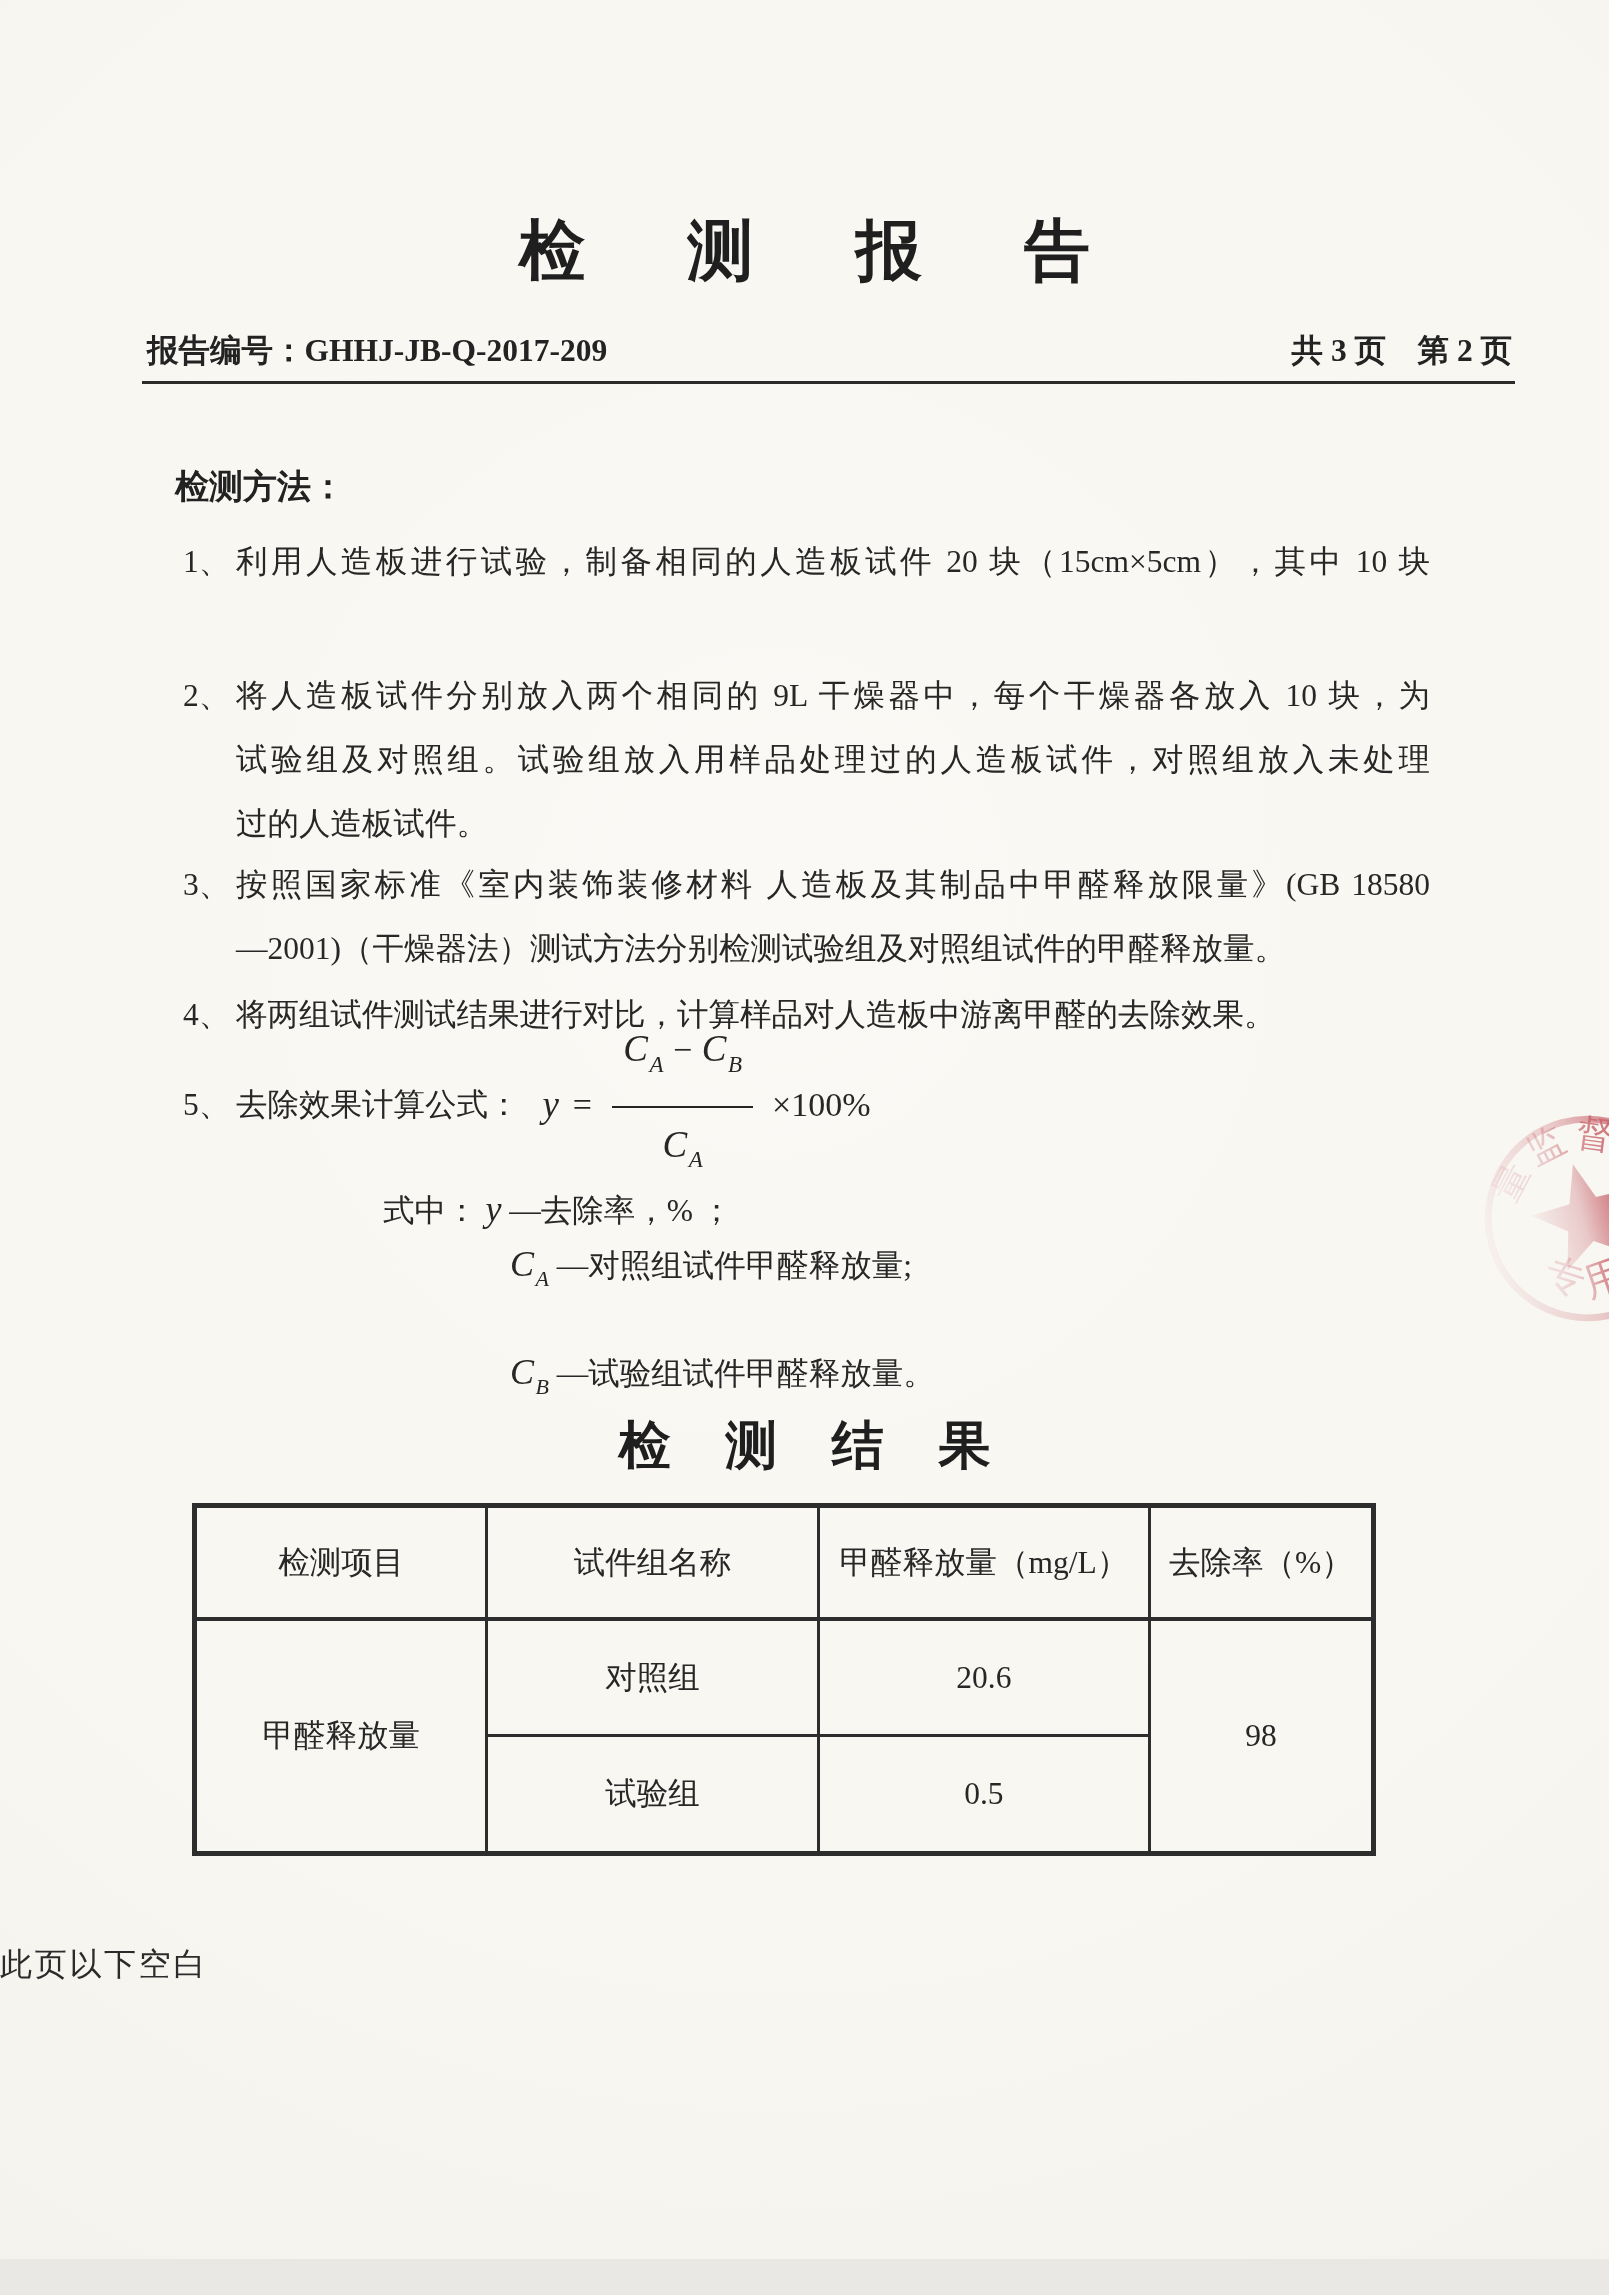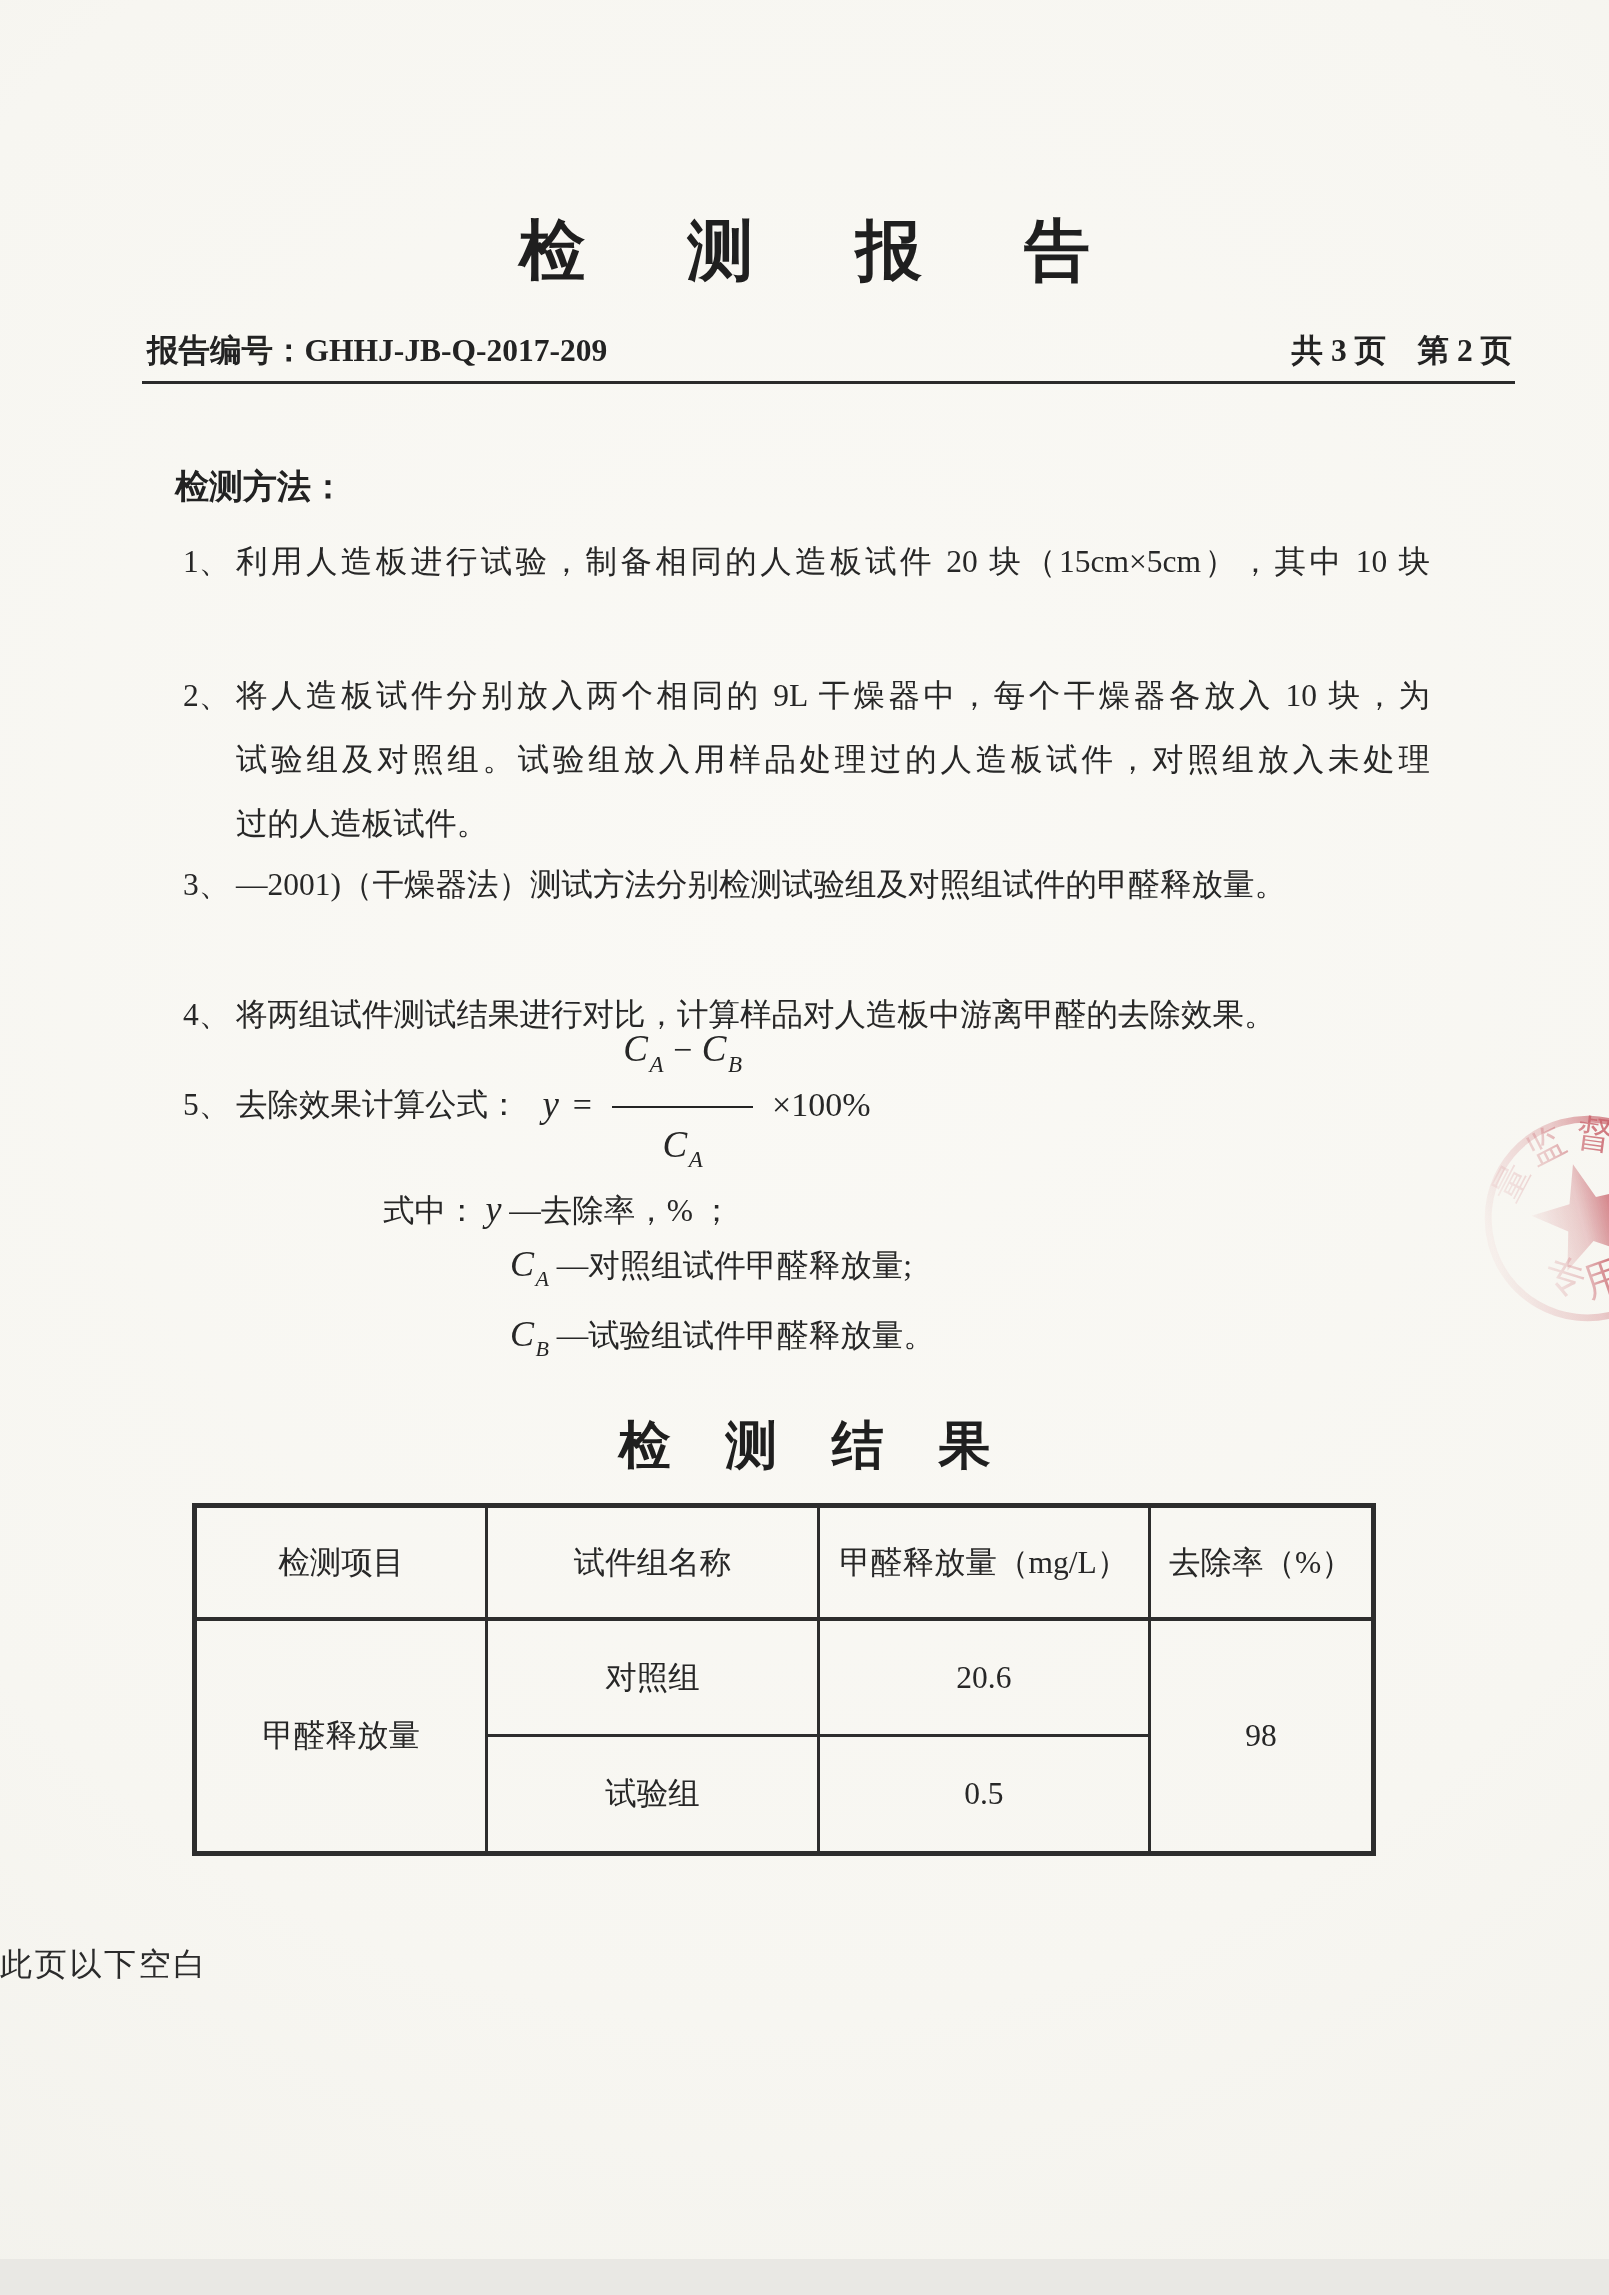--- a/index.html
+++ b/index.html
@@ -55,21 +55,21 @@
   .frac .den{display:inline-block;padding-top:6.8px;white-space:nowrap;}
   .suffix{font-size:34px;margin-left:12.3px;line-height:1;}
   .legend{
     position:absolute;font-size:31.5px;line-height:1.5;color:#272727;
     white-space:nowrap;
   }
   .legend .mi{font-size:36px;}
   .legend .msub{font-size:22px;}
   .l1{top:1187px;left:383px;}
   .l2{top:1242px;left:510px;}
-  .l3{top:1312px;left:510px;}
+  .l3{top:1350px;left:510px;}
   .results-heading{
     position:absolute;top:1411px;left:0;right:0;
     text-align:center;font-size:52px;font-weight:bold;color:#1f1f1f;
     letter-spacing:1.05em;text-indent:1.05em;white-space:nowrap;
   }
   table.results-table{
     position:absolute;top:1503px;left:192px;width:1184px;
     border-collapse:collapse;table-layout:fixed;
     font-size:31.5px;color:#272727;
     border:5.5px solid #2d2d2d;
@@ -125,20 +125,21 @@
     <div class="lines">
       <div class="line jl">将人造板试件分别放入两个相同的 9L 干燥器中，每个干燥器各放入 10 块，为</div>
       <div class="line jl">试验组及对照组。试验组放入用样品处理过的人造板试件，对照组放入未处理</div>
       <div class="line">过的人造板试件。</div>
     </div>
   </div>
 
   <div class="item" style="top:853px">
     <span class="no">3、</span>
     <div class="lines">
+      <div class="line jl">按照国家标准《室内装饰装修材料  人造板及其制品中甲醛释放限量》(GB 18580</div>
       <div class="line">—2001)（干燥器法）测试方法分别检测试验组及对照组试件的甲醛释放量。</div>
     </div>
   </div>
 
   <div class="item" style="top:983px">
     <span class="no">4、</span>
     <div class="lines">
       <div class="line">将两组试件测试结果进行对比，计算样品对人造板中游离甲醛的去除效果。</div>
     </div>
   </div>

